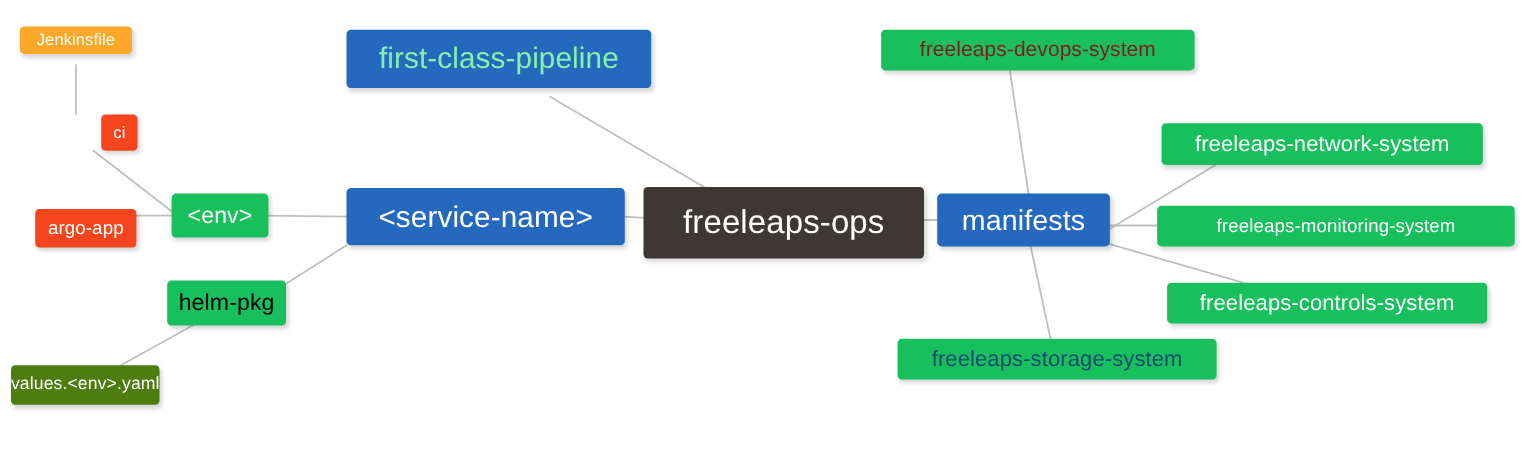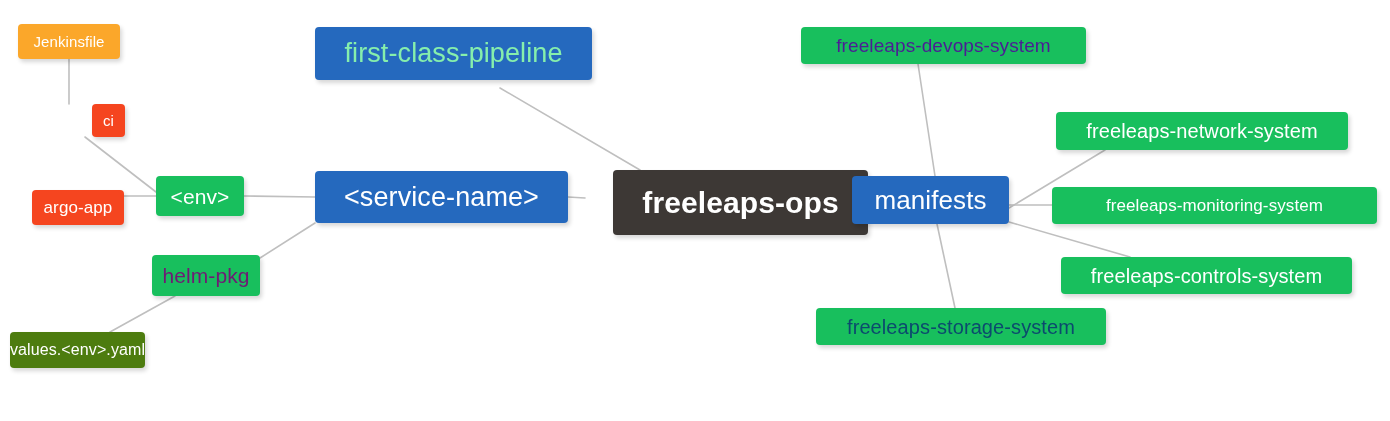--- a/index.html
+++ b/index.html
@@ -36,22 +36,21 @@
     border-radius: 4px;
     color: #ffffff;
     white-space: nowrap;
     letter-spacing: 0.1px;
     box-shadow: 2px 3px 4px rgba(0, 0, 0, 0.16);
     text-align: center;
     line-height: 1;
     padding: 0 10px;
   }
   .mm-node.root {
-    font-weight: 700;
-    margin-left: 28px;
+    font-weight: 400;
   }
 </style>
 </head>
 <body>
 
 <div id="mindmap-canvas">
   <svg id="edge-layer" viewBox="0 0 1390 421" width="1390" height="421" xmlns="http://www.w3.org/2000/svg">
       <line x1="69" y1="59" x2="69" y2="104" stroke="#bfbfbf" stroke-width="1.6" stroke-linecap="round"></line>
       <line x1="85" y1="137" x2="156" y2="192" stroke="#bfbfbf" stroke-width="1.6" stroke-linecap="round"></line>
       <line x1="124" y1="196" x2="156" y2="196" stroke="#bfbfbf" stroke-width="1.6" stroke-linecap="round"></line>
@@ -61,29 +60,29 @@
       <line x1="568" y1="197" x2="585" y2="198" stroke="#bfbfbf" stroke-width="1.6" stroke-linecap="round"></line>
       <line x1="500" y1="88" x2="640" y2="170" stroke="#bfbfbf" stroke-width="1.6" stroke-linecap="round"></line>
       <line x1="840" y1="200" x2="852" y2="200" stroke="#bfbfbf" stroke-width="1.6" stroke-linecap="round"></line>
       <line x1="935" y1="176" x2="918" y2="64" stroke="#bfbfbf" stroke-width="1.6" stroke-linecap="round"></line>
       <line x1="1009" y1="208" x2="1105" y2="150" stroke="#bfbfbf" stroke-width="1.6" stroke-linecap="round"></line>
       <line x1="1009" y1="205" x2="1052" y2="205" stroke="#bfbfbf" stroke-width="1.6" stroke-linecap="round"></line>
       <line x1="1009" y1="222" x2="1130" y2="257" stroke="#bfbfbf" stroke-width="1.6" stroke-linecap="round"></line>
       <line x1="937" y1="224" x2="955" y2="308" stroke="#bfbfbf" stroke-width="1.6" stroke-linecap="round"></line>
     </svg>
   <div id="node-layer">
-      <div class="mm-node" style="left: 18px; top: 24px; width: 102px; height: 35px; background: rgb(251, 167, 42); font-size: 15px; color: rgb(255, 255, 255);">Jenkinsfile</div>
+      <div class="mm-node" style="left: 18px; top: 24px; width: 102px; height: 25px; background: rgb(251, 167, 42); font-size: 15px; color: rgb(255, 255, 255);">Jenkinsfile</div>
       <div class="mm-node" style="left: 52px; top: 104px; width: 33px; height: 33px; background: rgb(245, 69, 31); font-size: 15px; color: rgb(255, 255, 255); margin-left: 40px;">ci</div>
       <div class="mm-node" style="left: 32px; top: 178px; width: 92px; height: 35px; background: rgb(245, 69, 31); font-size: 17px; color: rgb(255, 255, 255); margin-top: 12px;">argo-app</div>
       <div class="mm-node" style="left: 156px; top: 176px; width: 88px; height: 40px; background: rgb(24, 191, 93); font-size: 21px; color: rgb(255, 255, 255);">&lt;env&gt;</div>
-      <div class="mm-node" style="left: 152px; top: 255px; width: 108px; height: 41px; background: rgb(24, 191, 93); font-size: 21px; color: #701a75;">helm-pkg</div>
+      <div class="mm-node" style="left: 152px; top: 255px; width: 108px; height: 41px; background: rgb(24, 191, 93); font-size: 21px; color: #000000;">helm-pkg</div>
       <div class="mm-node" style="left: 10px; top: 332px; width: 135px; height: 36px; background: #4d7c0f; font-size: 16px; color: rgb(255, 255, 255);">values.&lt;env&gt;.yaml</div>
       <div class="mm-node" style="left: 315px; top: 27px; width: 277px; height: 53px; background: rgb(37, 105, 190); font-size: 27px; color: #86efac;">first-class-pipeline</div>
       <div class="mm-node" style="left: 315px; top: 171px; width: 253px; height: 52px; background: rgb(37, 105, 190); font-size: 27px; color: rgb(255, 255, 255);">&lt;service-name&gt;</div>
       <div class="mm-node root" style="left: 585px; top: 170px; width: 255px; height: 65px; background: rgb(61, 56, 53); font-size: 30px; color: rgb(255, 255, 255);">freeleaps-ops</div>
       <div class="mm-node" style="left: 852px; top: 176px; width: 157px; height: 48px; background: rgb(37, 105, 190); font-size: 26px; color: rgb(255, 255, 255);">manifests</div>
-      <div class="mm-node" style="left: 801px; top: 27px; width: 285px; height: 37px; background: rgb(24, 191, 93); font-size: 19px; color: #4c1d95;">freeleaps-devops-system</div>
+      <div class="mm-node" style="left: 801px; top: 27px; width: 285px; height: 37px; background: rgb(24, 191, 93); font-size: 19px; color: #7f1d1d;">freeleaps-devops-system</div>
       <div class="mm-node" style="left: 1056px; top: 112px; width: 292px; height: 38px; background: rgb(24, 191, 93); font-size: 20px; color: rgb(255, 255, 255);">freeleaps-network-system</div>
       <div class="mm-node" style="left: 1052px; top: 187px; width: 325px; height: 37px; background: rgb(24, 191, 93); font-size: 17px; color: rgb(255, 255, 255);">freeleaps-monitoring-system</div>
       <div class="mm-node" style="left: 1061px; top: 257px; width: 291px; height: 37px; background: rgb(24, 191, 93); font-size: 20px; color: rgb(255, 255, 255);">freeleaps-controls-system</div>
       <div class="mm-node" style="left: 816px; top: 308px; width: 290px; height: 37px; background: rgb(24, 191, 93); font-size: 20px; color: #0c4a6e;">freeleaps-storage-system</div>
     </div>
 </div>
 
 </body></html>

